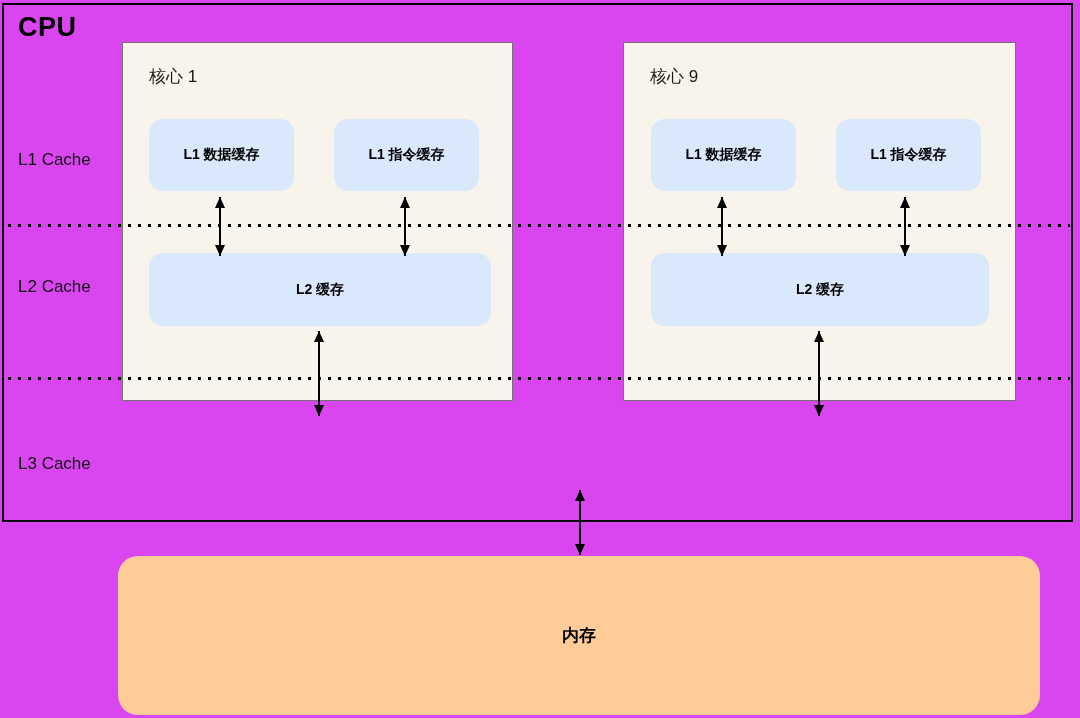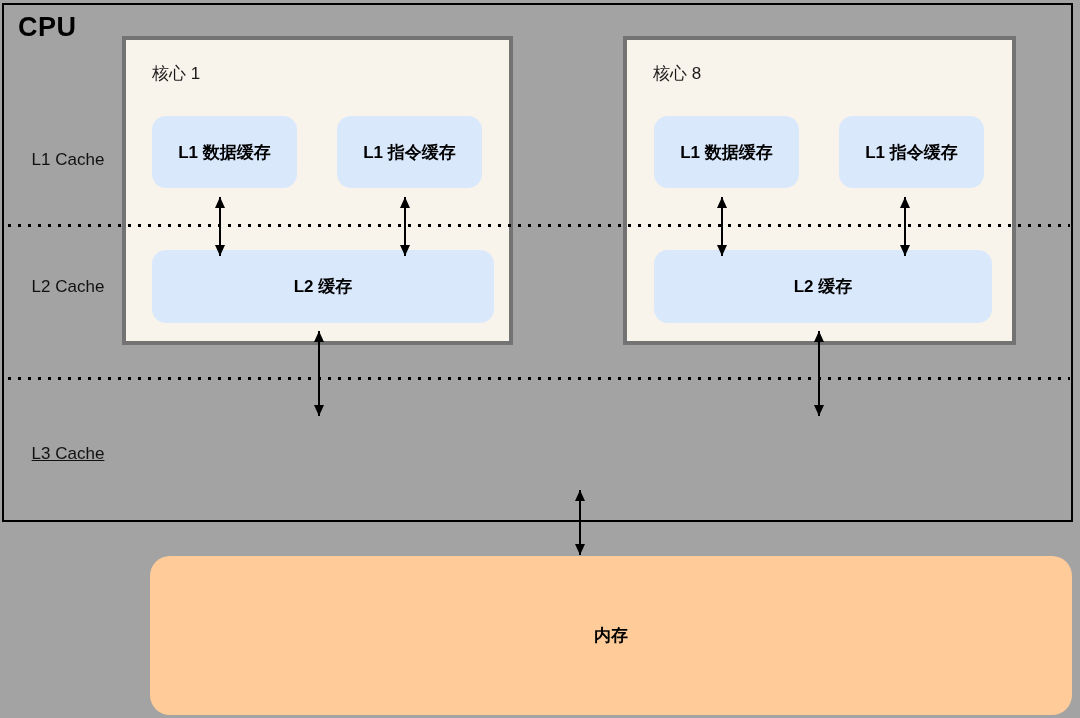--- a/index.html
+++ b/index.html
@@ -6,21 +6,21 @@
     margin: 0;
     padding: 0;
     background: #ffffff;
     font-family: "Liberation Sans", "DejaVu Sans", sans-serif;
     color: #000;
   }
   .canvas {
     position: relative;
     width: 1080px;
     height: 718px;
-    background: #a3a3a3;
+    background: #d946ef;
     overflow: hidden;
   }
   .cpu-box {
     position: absolute;
     left: 2px; top: 3px;
     width: 1071px; height: 519px;
     border: 2px solid #000000;
     background: transparent;
     box-sizing: border-box;
   }
@@ -31,44 +31,43 @@
     font-weight: bold;
     letter-spacing: 0.5px;
   }
   .row-label {
     position: absolute;
     left: 18px;
     width: 100px;
     font-size: 17px;
     color: #111;
     white-space: nowrap;
-    text-align: center;
   }
   .core-box {
     position: absolute;
-    top: 36px;
-    height: 309px;
+    top: 42px;
+    height: 359px;
     background: var(--core_fill, #f8f4ec);
-    border: 4px solid #737373;
+    border: 1px solid #737373;
     box-sizing: border-box;
   }
   .core-label {
     position: absolute;
     left: 26px; top: 22px;
     font-size: 17px;
     color: #1a1a1a;
   }
   .cache-node {
     position: absolute;
     background: var(--cache_fill, #dae8fc);
     border-radius: 14px;
     display: flex;
     align-items: center;
     justify-content: center;
-    font-size: 17px;
+    font-size: 14px;
     font-weight: bold;
     color: #000;
     box-sizing: border-box;
   }
   .l1-node { top: 76px; width: 145px; height: 72px; }
   .l2-node { top: 210px; height: 73px; text-align: center; }
   .l3-node {
     position: absolute;
     left: 118px; top: 417px;
     width: 923px; height: 72px;
@@ -77,21 +76,21 @@
     display: flex; align-items: center; justify-content: center;
     font-size: 17px; font-weight: bold;
   }
   .memory-node {
     position: absolute;
     left: 118px; top: 556px;
     width: 922px; height: 159px;
     border-radius: 20px;
     background: var(--memory_fill, #ffcc99);
     display: flex; align-items: center; justify-content: center;
-    font-size: 17px; font-weight: bold; margin-left: 32px;
+    font-size: 17px; font-weight: bold;
   }
   .dotted-line {
     position: absolute;
     left: 8px;
     width: 1062px;
     height: 3px;
     background-image: repeating-linear-gradient(to right, #000 0px, #000 3px, transparent 3px, transparent 10px);
   }
   
   .varrow {
@@ -119,31 +118,31 @@
 </head>
 <body>
 
 <div class="canvas">
 
   <div class="cpu-box"></div>
   <div class="cpu-title">CPU</div>
 
   <div class="row-label" style="top:150px;">L1 Cache</div>
   <div class="row-label" style="top:277px;">L2 Cache</div>
-  <div class="row-label" style="top:444px;text-decoration:underline;">L3 Cache</div>
+  <div class="row-label" style="top:454px;">L3 Cache</div>
 
   <div class="core-box" style="left:122px; width:391px;">
     <div class="core-label">核心 1</div>
     <div class="cache-node l1-node" style="left:26px;">L1 数据缓存</div>
     <div class="cache-node l1-node" style="left:211px;">L1 指令缓存</div>
     <div class="cache-node l2-node" style="left:26px; width:342px;">L2 缓存</div>
   </div>
 
   <div class="core-box" style="left:623px; width:393px;">
-    <div class="core-label">核心 8</div>
+    <div class="core-label">核心 9</div>
     <div class="cache-node l1-node" style="left:27px;">L1 数据缓存</div>
     <div class="cache-node l1-node" style="left:212px;">L1 指令缓存</div>
     <div class="cache-node l2-node" style="left:27px; width:338px;">L2 缓存</div>
   </div>
 
   <div class="dotted-line" style="top:224px;"></div>
   <div class="dotted-line" style="top:377px;"></div>
 
 
   <div class="memory-node">内存</div>

